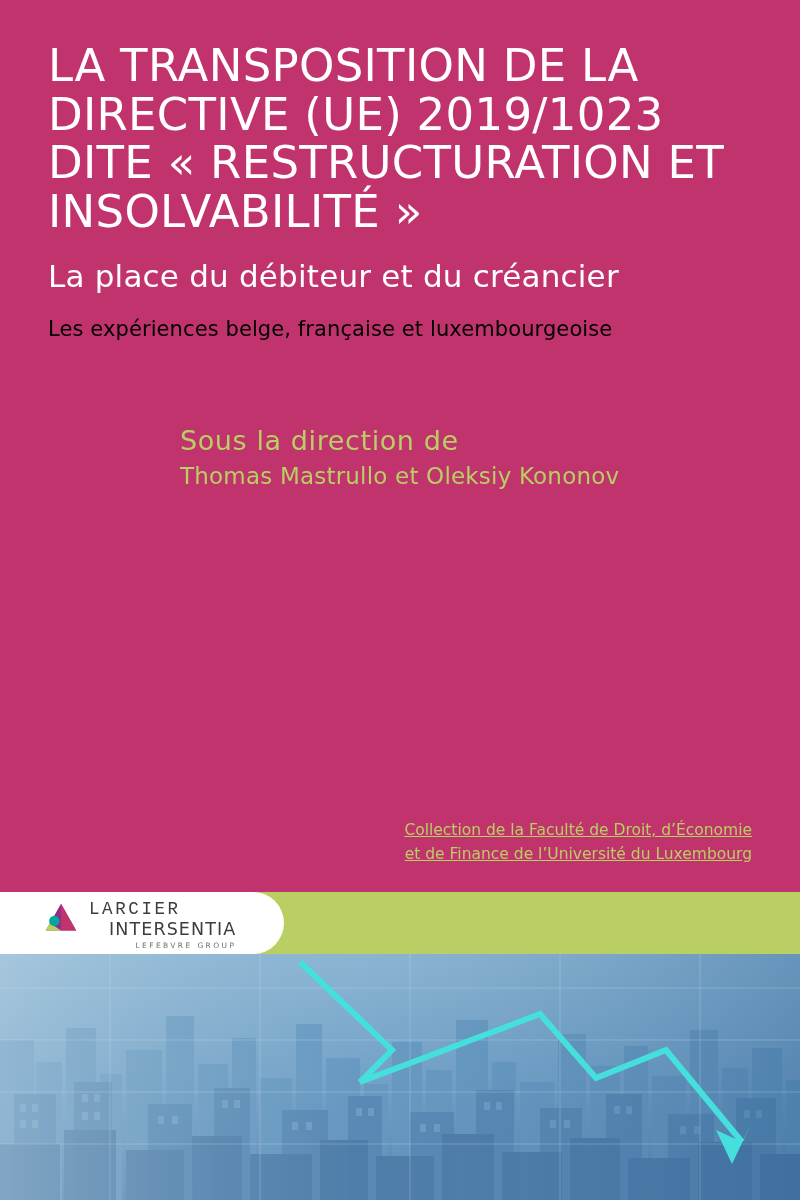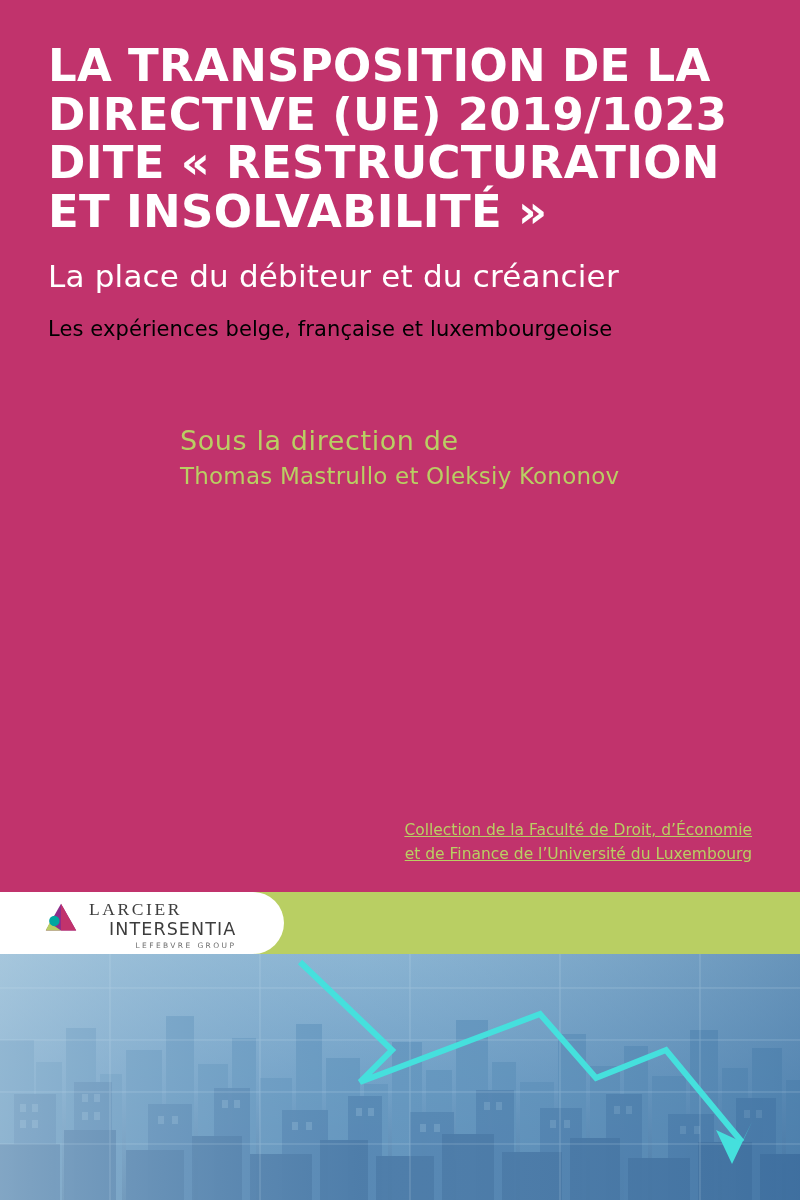--- a/index.html
+++ b/index.html
@@ -30,21 +30,21 @@
     position: absolute;
     left: 48px;
     top: 42px;
     width: 712px;
   }
   .main-title {
     margin: 0;
     color: #ffffff;
     font-size: 45px;
     line-height: 1.08;
-    font-weight: bold;
+    font-weight: normal;
     letter-spacing: 0.3px;
     text-transform: uppercase;
     font-family: "DejaVu Sans", sans-serif;
   }
   .subtitle-1 {
     margin: 22px 0 0 0;
     color: #ffffff;
     font-size: 31px;
     font-weight: normal;
     line-height: 1.2;
@@ -123,21 +123,21 @@
   .logo-text {
     display: flex;
     flex-direction: column;
     line-height: 1;
     padding-top: 1px;
   }
   .logo-larcier {
     font-size: 17.5px;
     letter-spacing: 2.6px;
     color: #3d3d3d;
-    font-family: Liberation Serif, serif;
+    font-family: Liberation Mono, monospace;
   }
   .logo-intersentia {
     font-size: 17.5px;
     letter-spacing: 1.1px;
     color: #3d3d3d;
     margin-top: 2px;
     margin-left: 20px;
   }
   .logo-lefebvre {
     font-size: 7.5px;

